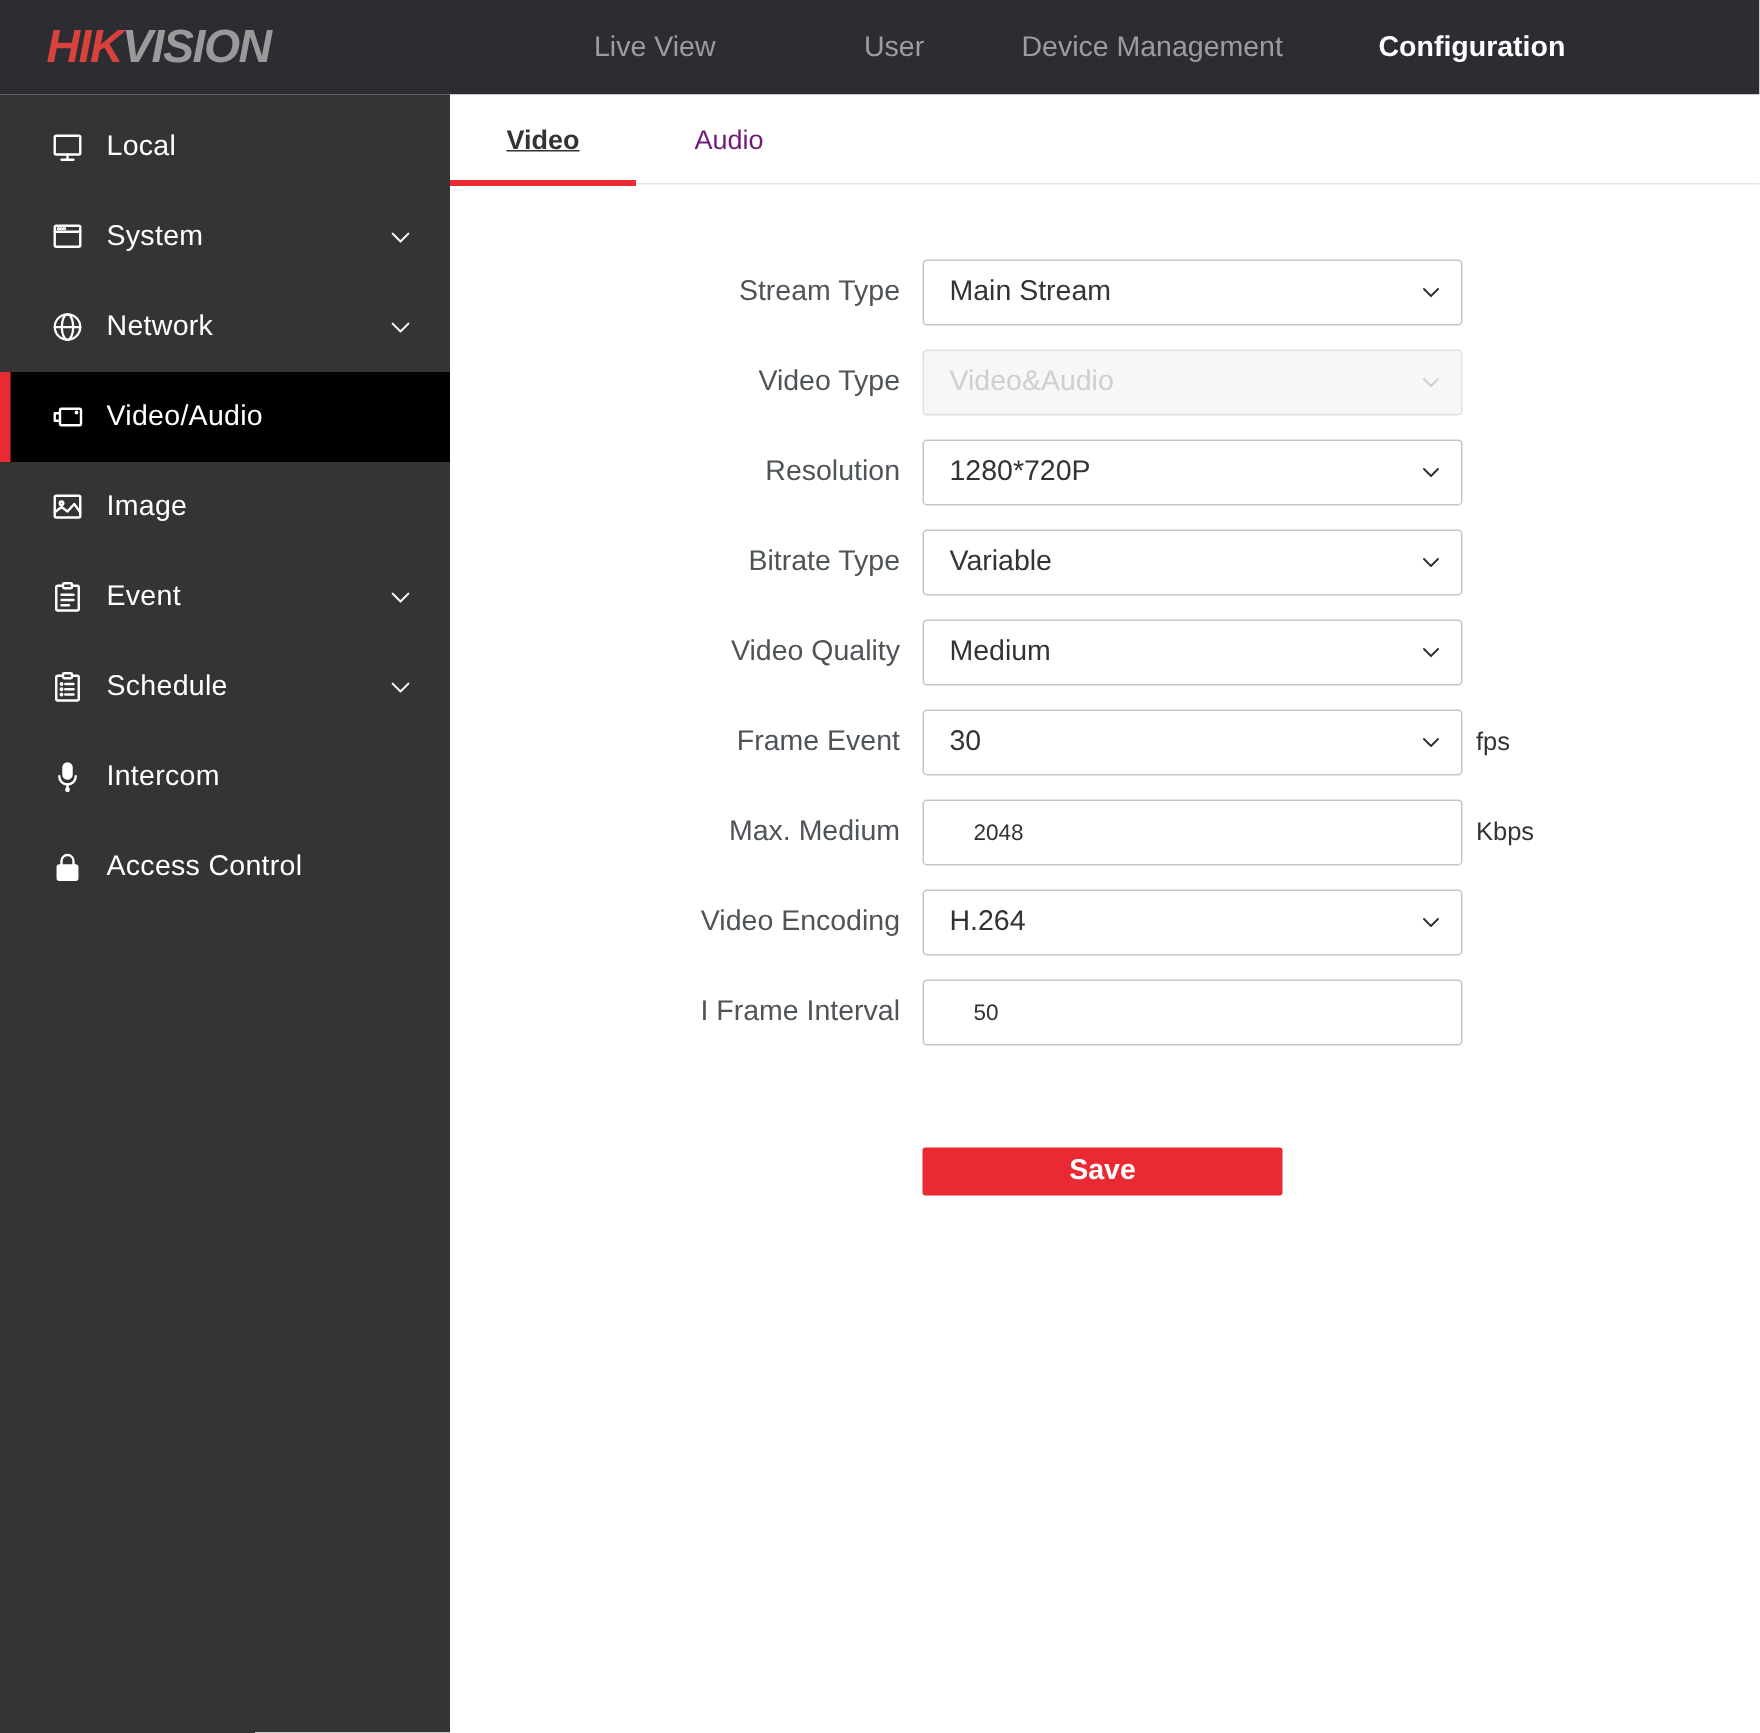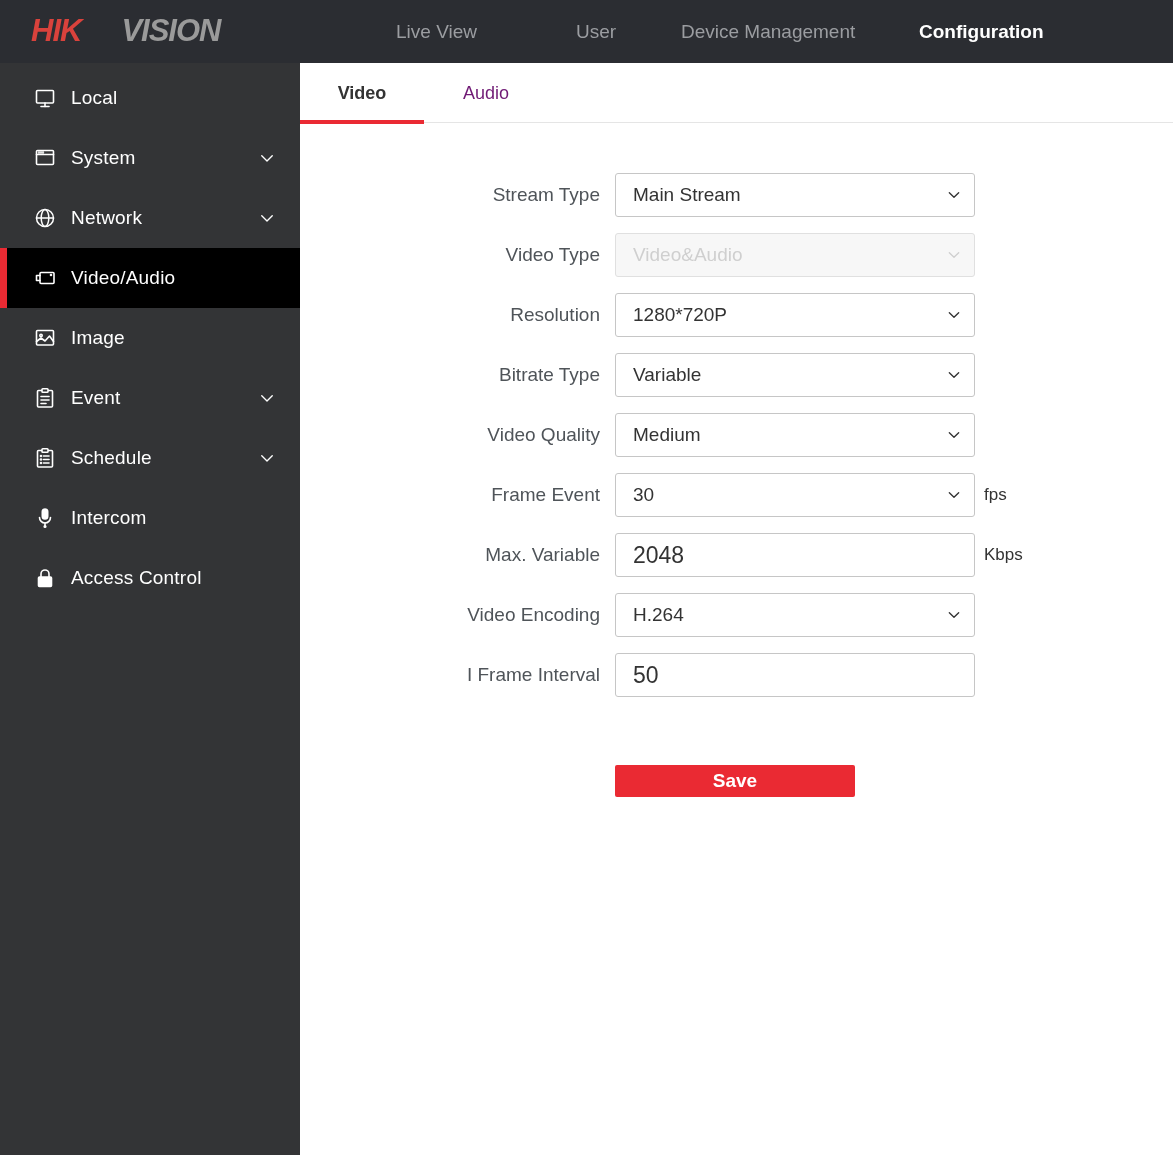--- a/index.html
+++ b/index.html
@@ -11,53 +11,53 @@
     --logo-gray:#9a9a9a;
   }
   *{box-sizing:border-box;margin:0;padding:0;}
   html,body{background:#fff;}
   body{font-family:"Liberation Sans",sans-serif;width:1173px;height:1155px;position:relative;overflow:hidden;}
 
   
   .header{position:absolute;left:0;top:0;width:1173px;height:63px;background:var(--header-bg);}
   .logo{position:absolute;left:31px;top:12px;font-size:31px;font-weight:800;font-style:italic;letter-spacing:-1px;line-height:38px;white-space:nowrap;}
   .logo .hik{color:var(--logo-red);}
-  .logo .vision{color:var(--logo-gray);margin-left:40px;}
+  .logo .vision{color:var(--logo-gray);}
   .nav-item{position:absolute;top:0;height:63px;line-height:63px;font-size:19px;color:#9b9da1;cursor:pointer;white-space:nowrap;}
   .nav-item.active{color:#ffffff;font-weight:bold;}
 
   
   .sidebar{position:absolute;left:0;top:63px;width:300px;height:1092px;background:var(--sidebar-bg);}
   .side-item{position:relative;height:60px;display:flex;align-items:center;cursor:pointer;color:#fff;}
   .side-item.first{margin-top:5px;}
   .side-item.active{background:var(--active-bg);}
   .side-item.active::before{content:"";position:absolute;left:0;top:0;width:7px;height:100%;background:var(--brand-red);}
   .side-icon{width:24px;height:24px;margin-left:33px;display:inline-flex;align-items:center;justify-content:center;flex:none;}
   .side-icon svg{width:24px;height:24px;}
   .side-label{margin-left:14px;font-size:19px;letter-spacing:.2px;}
   .side-chevron{position:absolute;right:24px;top:50%;transform:translateY(-50%);width:18px;height:18px;display:inline-flex;}
   .side-chevron svg{width:18px;height:18px;}
 
   
   .content{position:absolute;left:300px;top:63px;width:873px;height:1092px;background:#fff;}
   .tabbar{position:relative;height:60px;border-bottom:1px solid #e5e5e5;display:flex;}
   .tab{width:124px;height:60px;display:flex;align-items:center;justify-content:center;font-size:18px;color:#701a75;cursor:pointer;position:relative;}
-  .tab.active{color:#333;font-weight:bold;}
+  .tab.active{color:#333;font-weight:bold;text-decoration:underline;}
   .tab.active::after{content:"";position:absolute;left:0;bottom:-1px;width:100%;height:4px;background:var(--brand-red);}
 
   .form{padding-top:50px;}
   .row{display:flex;align-items:center;height:44px;margin-bottom:16px;}
   .row-label{width:300px;text-align:right;font-size:19px;color:#4f5459;flex:none;}
   .ctrl{margin-left:15px;width:360px;height:44px;border:1px solid #c6c6c6;border-radius:3px;background:#fff;display:flex;align-items:center;position:relative;flex:none;}
   .ctrl .val{margin-left:17px;font-size:19px;color:#333;}
   .ctrl .sel-chevron{position:absolute;right:12px;top:50%;transform:translateY(-50%);width:16px;height:16px;display:inline-flex;}
   .ctrl.disabled{background:#f7f7f7;border-color:#e0e0e0;}
   .ctrl.disabled .val{color:#cfcfcf;}
   .ctrl.disabled .sel-chevron svg polyline{stroke:#cfcfcf;}
-  input.text-ctrl{margin-left:15px;width:360px;height:44px;border:1px solid #c6c6c6;border-radius:3px;padding-left:17px;font-size:23px;color:#333;font-family:"Liberation Sans",sans-serif;outline:none;flex:none;}
+  input.text-ctrl{margin-left:15px;width:360px;height:44px;border:1px solid #c6c6c6;border-radius:3px;padding-left:33px;font-size:15px;color:#333;font-family:"Liberation Sans",sans-serif;outline:none;flex:none;}
   .suffix{margin-left:9px;font-size:17px;color:#333;}
 
   .save-btn{display:block;margin:68px 0 0 315px;width:240px;height:32px;background:var(--brand-red);border:none;border-radius:2px;color:#fff;font-size:19px;font-weight:bold;font-family:"Liberation Sans",sans-serif;cursor:pointer;}
 </style>
 </head>
 <body>
 
 <div class="header">
   <div class="logo">
     <span class="hik">HIK</span><span class="vision">VISION</span>
@@ -276,21 +276,21 @@
         <span class="sel-chevron">
             <svg viewBox="0 0 24 24" fill="none" stroke="#333" stroke-width="2" stroke-linecap="round" stroke-linejoin="round">
               <polyline points="5,8.5 12,15.5 19,8.5"></polyline>
             </svg>
           </span>
       </div>
       <span class="suffix">fps</span>
     </div>
 
     <div class="row">
-      <span class="row-label">Max. Variable</span>
+      <span class="row-label">Max. Medium</span>
       <input class="text-ctrl" type="text" value="2048" style="">
       <span class="suffix">Kbps</span>
     </div>
 
     <div class="row">
       <span class="row-label">Video Encoding</span>
       <div class="ctrl">
         <span class="val">H.264</span>
         <span class="sel-chevron">
             <svg viewBox="0 0 24 24" fill="none" stroke="#333" stroke-width="2" stroke-linecap="round" stroke-linejoin="round">

